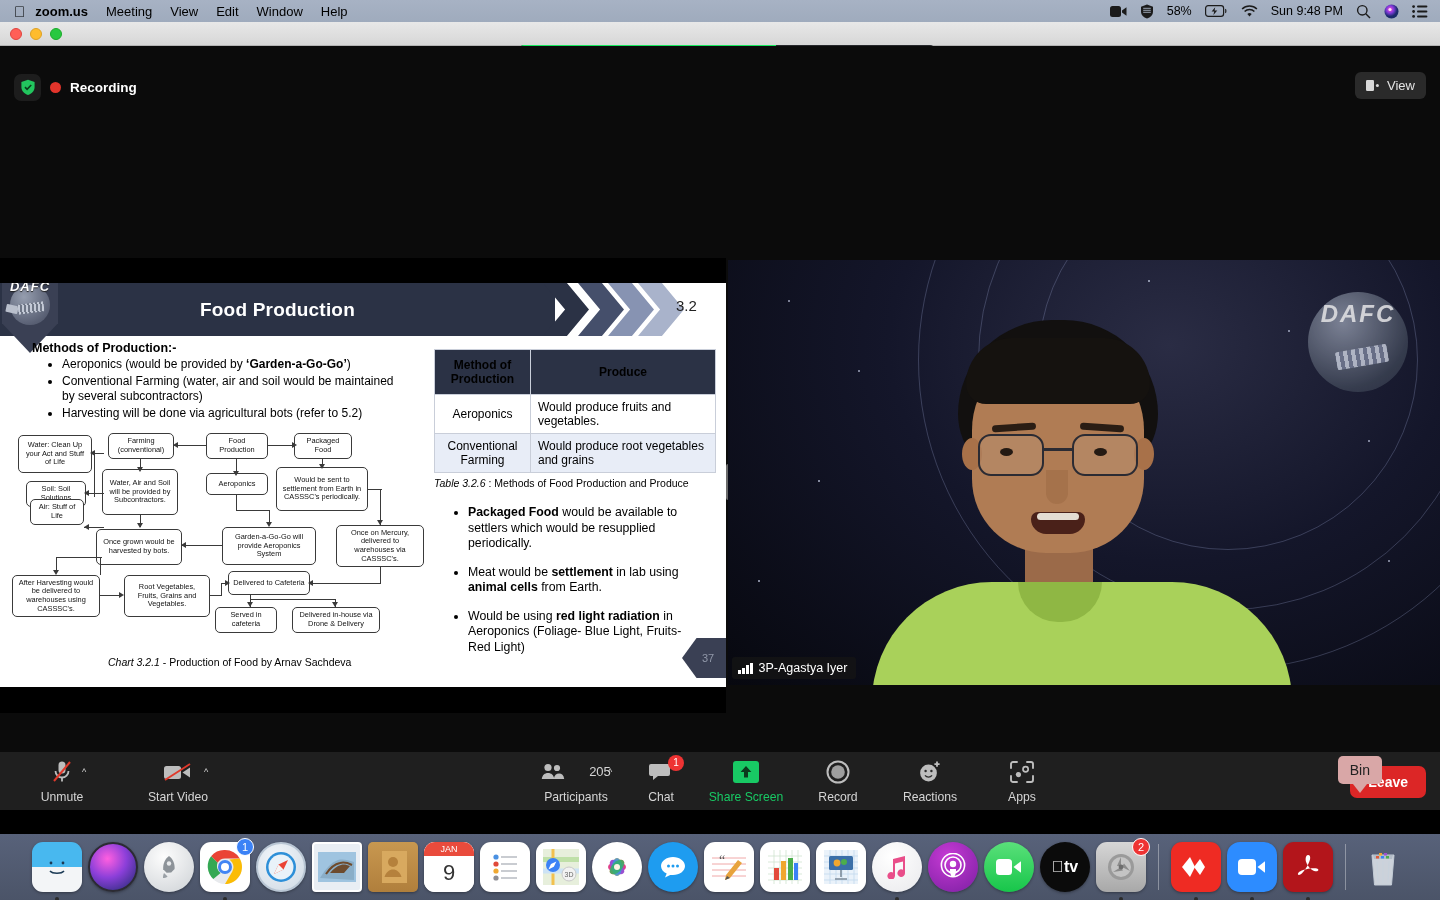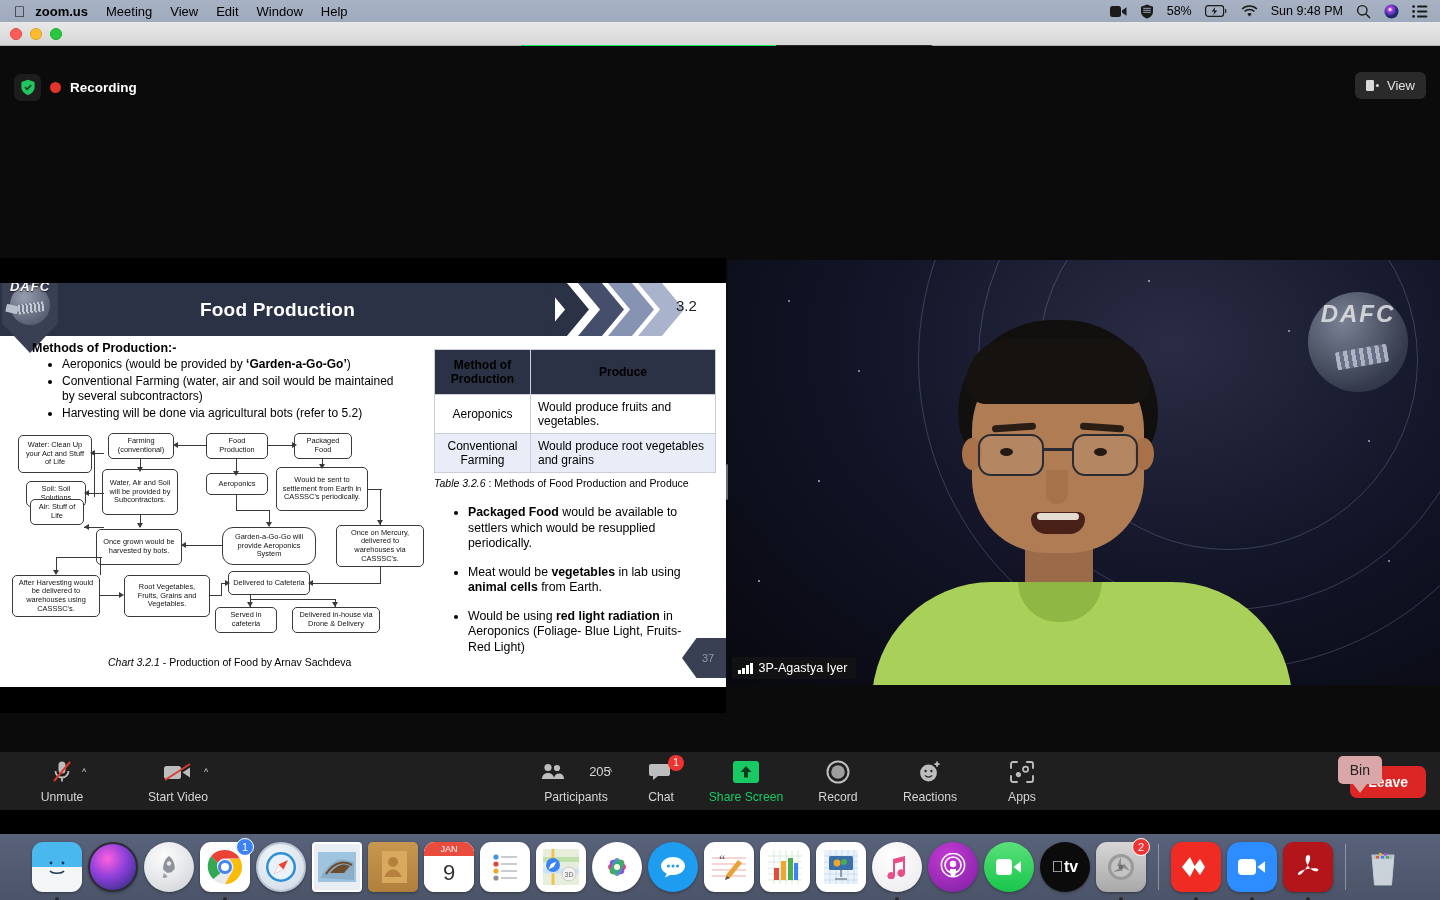--- a/index.html
+++ b/index.html
@@ -365,39 +365,39 @@
                 <td class="c-produce">Would produce root vegetables and grains</td>
               </tr>
             </tbody>
           </table>
           <div class="tbl-cap">
             <em>Table 3.2.6</em><span> : Methods of Food Production and Produce</span>
           </div>
 
           <ul class="rbul">
             <li><b>Packaged Food</b> would be available to settlers which would be resupplied periodically.</li>
-            <li>Meat would be <b>vegetables</b> in lab using <b>animal cells</b> from Earth.</li>
+            <li>Meat would be <b>settlement</b> in lab using <b>animal cells</b> from Earth.</li>
             <li>Would be using <b>red light radiation</b> in Aeroponics (Foliage- Blue Light, Fruits- Red Light)</li>
           </ul>
 
           <div class="fc">
 
             <div class="bx" style="left:18px;  top:4px;   width:74px; height:38px;">Water: Clean Up your Act and Stuff of Life</div>
             <div class="bx" style="left:108px; top:2px;   width:66px; height:26px;">Farming (conventional)</div>
             <div class="bx" style="left:206px; top:2px;   width:62px; height:26px;">Food Production</div>
             <div class="bx" style="left:294px; top:2px;   width:58px; height:26px;">Packaged Food</div>
 
             <div class="bx" style="left:26px;  top:50px;  width:60px; height:26px;">Soil: Soil Solutions</div>
             <div class="bx" style="left:102px; top:38px;  width:76px; height:46px;">Water, Air and Soil will be provided by Subcontractors.</div>
             <div class="bx" style="left:206px; top:42px;  width:62px; height:22px;">Aeroponics</div>
             <div class="bx" style="left:276px; top:36px;  width:92px; height:44px;">Would be sent to settlement from Earth in CASSSC's periodically.</div>
 
             <div class="bx" style="left:30px;  top:68px;  width:54px; height:26px;">Air: Stuff of Life</div>
             <div class="bx" style="left:96px;  top:98px;  width:86px; height:36px;">Once grown would be harvested by bots.</div>
-            <div class="bx" style="left:222px; top:96px;  width:94px; height:38px;border-radius:11px;">Garden-a-Go-Go will provide Aeroponics System</div>
+            <div class="bx" style="left:222px; top:96px;  width:94px; height:38px;">Garden-a-Go-Go will provide Aeroponics System</div>
             <div class="bx" style="left:336px; top:94px;  width:88px; height:42px;">Once on Mercury, delivered to warehouses via CASSSC's.</div>
 
             <div class="bx" style="left:228px; top:140px; width:82px; height:24px;">Delivered to Cafeteria</div>
             <div class="bx" style="left:12px;  top:144px; width:88px; height:42px;">After Harvesting would be delivered to warehouses using CASSSC's.</div>
             <div class="bx" style="left:124px; top:144px; width:86px; height:42px;">Root Vegetables, Fruits, Grains and Vegetables.</div>
             <div class="bx" style="left:215px; top:176px; width:62px; height:26px;">Served in cafeteria</div>
             <div class="bx" style="left:292px; top:176px; width:88px; height:26px;">Delivered in-house via Drone &amp; Delivery</div>
 
             <div class="ln" style="left:174px; top:14px;  width:32px; height:1.2px;"></div>
             <div class="ah ah-l" style="left:173px; top:10.5px;"></div>

